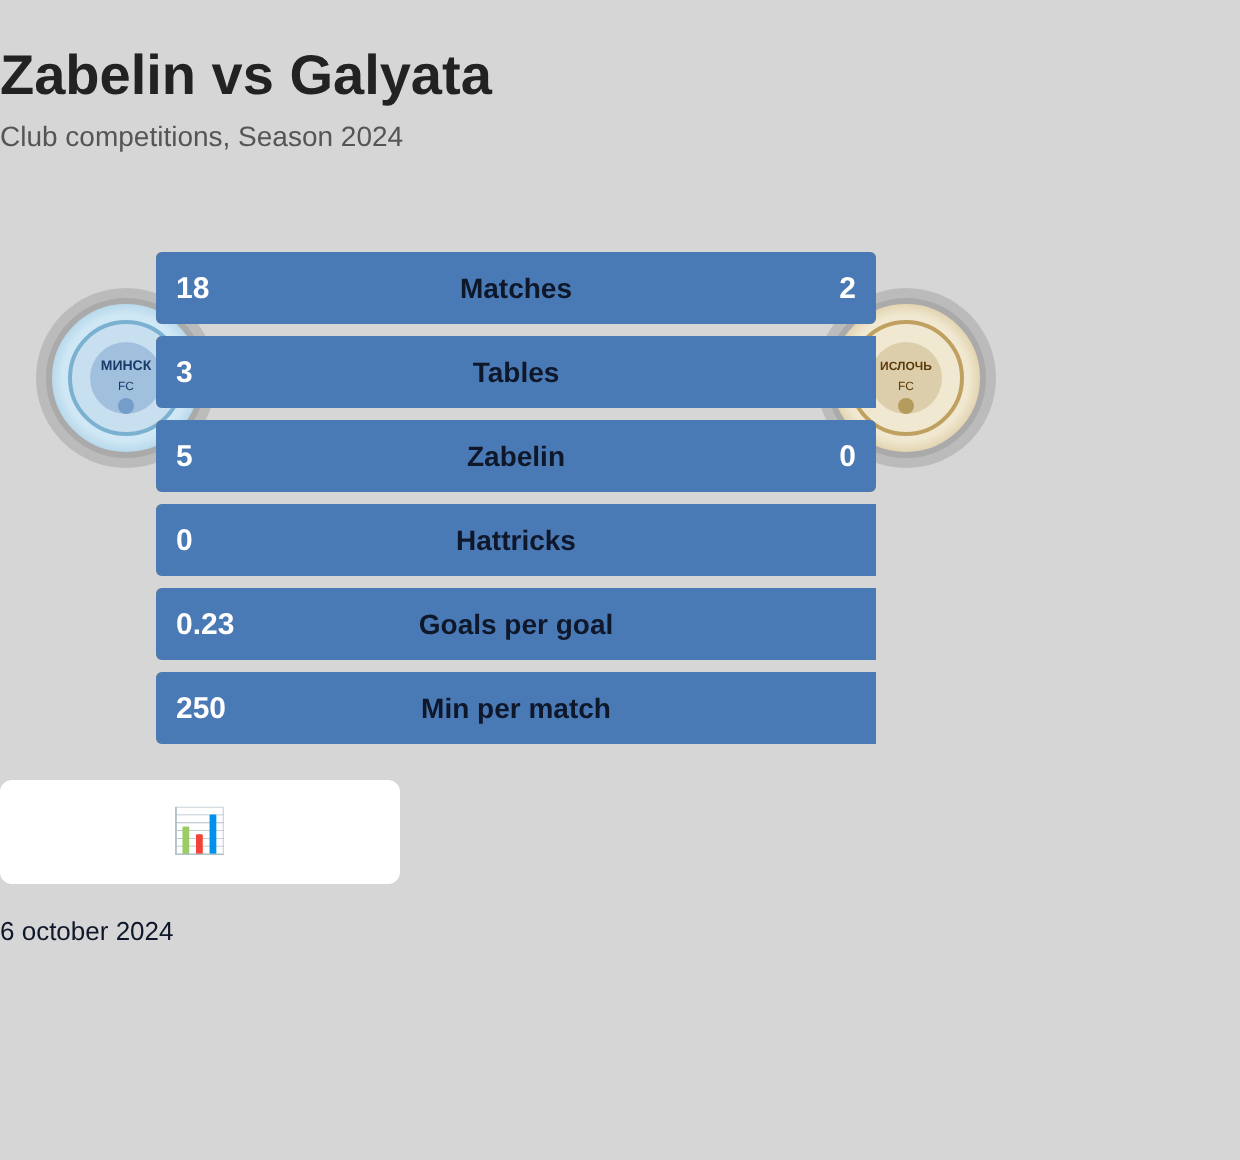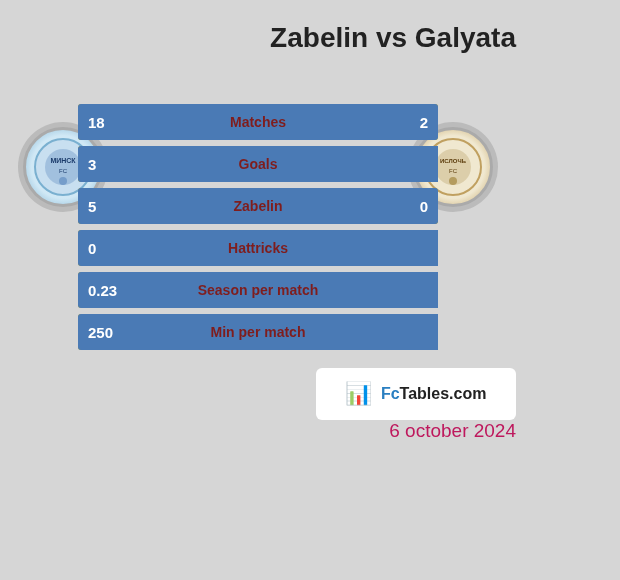--- a/index.html
+++ b/index.html
@@ -10,21 +10,21 @@
       font-family: Arial, sans-serif;
       overflow: hidden;
     }
     .container {
       width: 516px;
       height: 580px;
       background: #d6d6d6;
       position: relative;
       display: flex;
       flex-direction: column;
-      align-items: flex-end;
+      align-items: flex-start;
     }
     .title {
       font-size: 28px;
       font-weight: bold;
       color: #222;
       margin-top: 22px;
       text-align: center;
     }
     .subtitle {
       font-size: 14px;
@@ -125,21 +125,21 @@
       right: 10px;
       color: #fff;
       font-weight: bold;
       font-size: 15px;
       z-index: 2;
     }
     .stat-label {
       position: absolute;
       left: 50%;
       transform: translateX(-50%);
-      color: #7f1d1d;
+      color: #0f172a;
       font-size: 14px;
       font-weight: bold;
       z-index: 2;
       white-space: nowrap;
     }
     .fctables-banner {
       margin-top: 18px;
       width: 200px;
       height: 52px;
       background: #fff;
@@ -154,29 +154,31 @@
     }
     .fctables-text {
       font-size: 16px;
       font-weight: bold;
       color: #222;
     }
     .fctables-text span {
       color: #2a7fc1;
     }
     .date {
-      font-size: 19px;
-      color: #be185d;
+      margin-top: 16px;
+      font-size: 13px;
+      color: #0f172a;
     }
   </style>
 </head>
 <body>
 
 <div class="container">
   <div class="title">Zabelin vs Galyata</div>
+  <div class="subtitle">Club competitions, Season 2024</div>
 
   <div class="stats-section">
 
     <div class="left-logo">
       <div class="logo-circle logo-minsk">
         <svg width="60" height="60" viewBox="0 0 60 60">
           <circle cx="30" cy="30" r="28" fill="#c8dff0" stroke="#7ab0d0" stroke-width="2"></circle>
           <circle cx="30" cy="30" r="18" fill="#4a7ab5" opacity="0.3"></circle>
           <text x="30" y="26" text-anchor="middle" font-size="7" fill="#1a3a6a" font-weight="bold">МИНСК</text>
           <text x="30" y="36" text-anchor="middle" font-size="6" fill="#1a3a6a">FC</text>
@@ -204,21 +206,21 @@
             <div class="bar-fill-left" style="width: 90%;"></div>
             <div class="val-left">18</div>
             <div class="stat-label">Matches</div>
             <div class="val-right">2</div>
           </div>
         </div>
         <div class="stat-row">
           <div class="bar-bg">
             <div class="bar-fill-left" style="width: 100%;"></div>
             <div class="val-left">3</div>
-            <div class="stat-label">Goals</div>
+            <div class="stat-label">Tables</div>
           </div>
         </div>
         <div class="stat-row">
           <div class="bar-bg">
             <div class="bar-fill-right" style="width: 10%;"></div>
             <div class="bar-fill-left" style="width: 90%;"></div>
             <div class="val-left">5</div>
             <div class="stat-label">Zabelin</div>
             <div class="val-right">0</div>
           </div>
@@ -227,32 +229,31 @@
           <div class="bar-bg">
             <div class="bar-fill-left" style="width: 100%;"></div>
             <div class="val-left">0</div>
             <div class="stat-label">Hattricks</div>
           </div>
         </div>
         <div class="stat-row">
           <div class="bar-bg">
             <div class="bar-fill-left" style="width: 100%;"></div>
             <div class="val-left">0.23</div>
-            <div class="stat-label">Season per match</div>
+            <div class="stat-label">Goals per goal</div>
           </div>
         </div>
         <div class="stat-row">
           <div class="bar-bg">
             <div class="bar-fill-left" style="width: 100%;"></div>
             <div class="val-left">250</div>
             <div class="stat-label">Min per match</div>
           </div>
         </div>
       </div>
   </div>
 
   <div class="fctables-banner">
     <span class="fctables-icon">📊</span>
-    <span class="fctables-text"><span>Fc</span>Tables.com</span>
   </div>
 
   <div class="date">6 october 2024</div>
 </div>
 
 </body></html>

